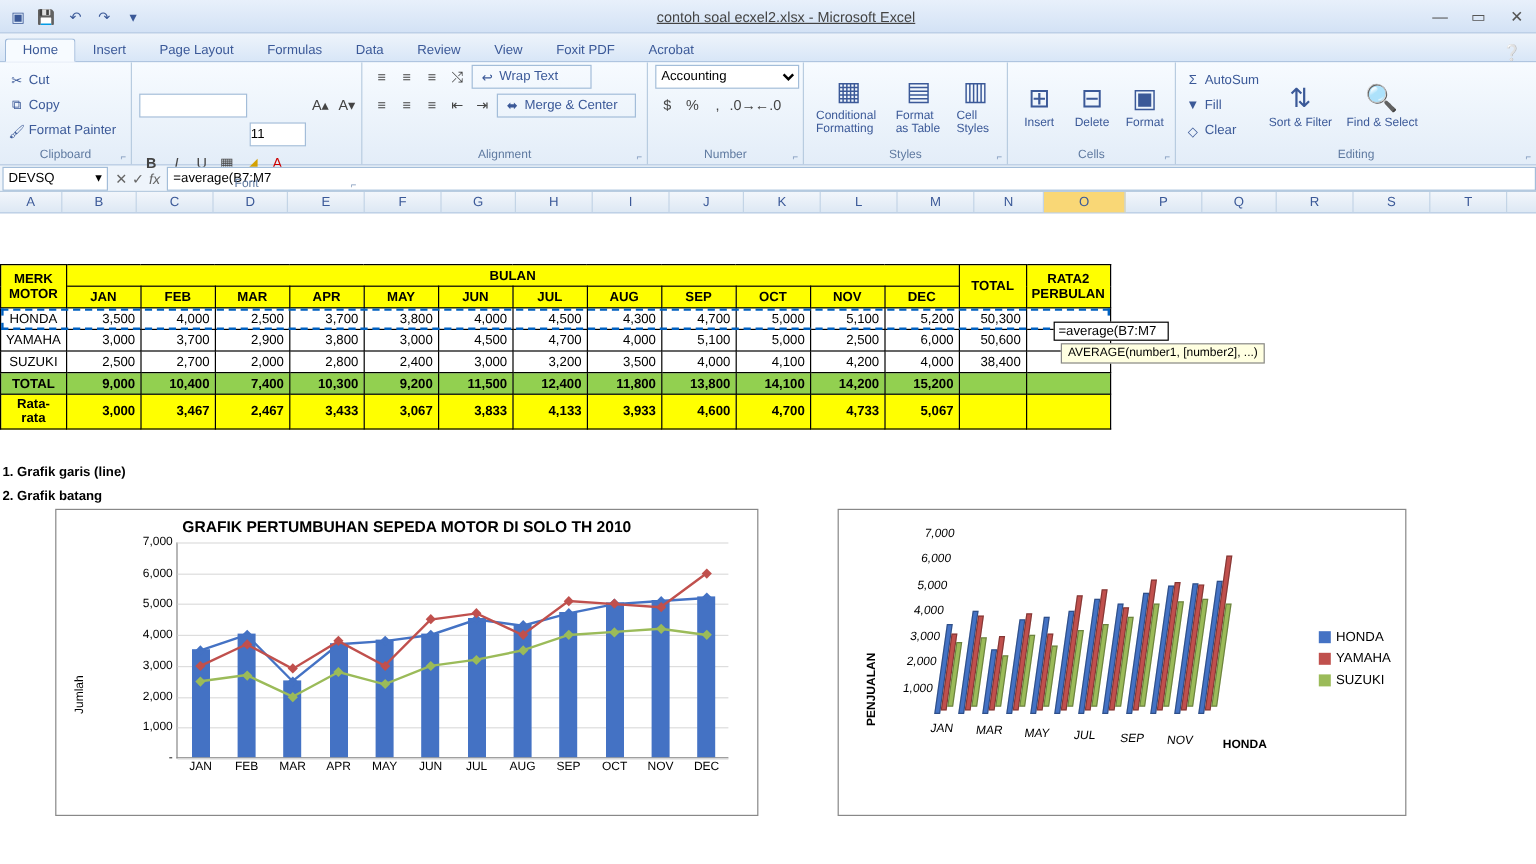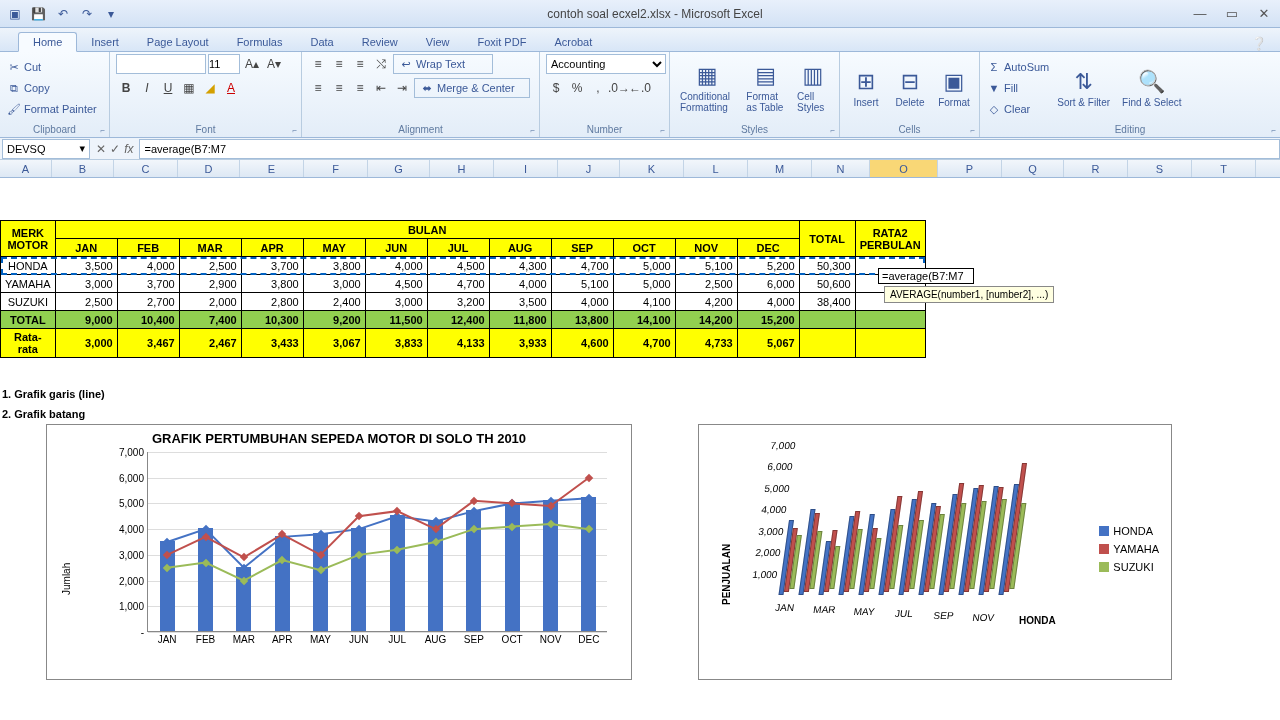--- a/index.html
+++ b/index.html
@@ -2,42 +2,42 @@
 <html><head>
 <meta charset="utf-8">
 <style>
 * { box-sizing: border-box; margin: 0; padding: 0; font-family: 'Segoe UI', Tahoma, sans-serif; }
 body { background: #fff; width: 1280px; height: 720px; overflow: hidden; position: relative; }
 
 
 .titlebar { height: 28px; background: linear-gradient(#e8f0fb, #d3e2f5); display: flex; align-items: center; padding: 0 4px; border-bottom: 1px solid #9db8d9; }
 .titlebar .qat { display: flex; gap: 2px; align-items: center; }
 .titlebar .qat-btn { width: 22px; height: 20px; display: flex; align-items: center; justify-content: center; font-size: 12px; color: #3b5998; }
-.titlebar .title { flex: 1; text-align: center; font-size: 12px; color: #444; }
+.titlebar .title { flex: 1; text-align: center; font-size: 12px; color: #444; text-decoration: underline; }
 .titlebar .wincontrols { display: flex; gap: 8px; }
 .titlebar .wincontrols span { width: 24px; height: 18px; display: flex; align-items: center; justify-content: center; font-size: 13px; color: #555; }
 
 
-.tabs { height: 24px; background: linear-gradient(#eef4fb, #d8e6f7); display: flex; align-items: flex-end; padding-left: 18px; border-bottom: 1px solid #9db8d9; }
+.tabs { height: 24px; background: linear-gradient(#eef4fb, #d8e6f7); display: flex; align-items: flex-end; padding-left: 4px; border-bottom: 1px solid #9db8d9; }
 .tabs .tab { padding: 3px 14px; font-size: 11px; color: #3b5998; cursor: pointer; }
 .tabs .tab.active { background: #f7fbff; border: 1px solid #9db8d9; border-bottom: 1px solid #f7fbff; border-radius: 3px 3px 0 0; margin-bottom: -1px; }
 .tabs .help-icon { margin-left: auto; margin-right: 12px; font-size: 13px; color: #3b5998; }
 
 
 .ribbon { height: 86px; background: linear-gradient(#f7fbff, #e3edf8); display: flex; border-bottom: 1px solid #9db8d9; }
 .ribbon-group { border-right: 1px solid #b8cce0; display: flex; flex-direction: column; padding: 2px 6px 0 6px; }
 .ribbon-group .body { flex: 1; display: flex; gap: 4px; align-items: center; }
 .ribbon-group .label { font-size: 10px; color: #5f7aa0; text-align: center; padding: 2px 0; position: relative; }
 .ribbon-group .label::after { content: "⌐"; font-size: 8px; position: absolute; right: -2px; bottom: 2px; color: #7a94b8; }
 .ribbon-btn { display: flex; flex-direction: column; align-items: center; justify-content: center; font-size: 10px; color: #3b5998; padding: 2px 4px; min-width: 40px; }
 .ribbon-btn .ico { font-size: 22px; margin-bottom: 2px; }
 .small-row { display: flex; align-items: center; gap: 2px; font-size: 11px; color: #3b5998; height: 20px; }
 .small-row .ico { width: 16px; text-align: center; }
 .font-select { width: 90px; height: 20px; font-size: 11px; border: 1px solid #a3bdd9; background: #fff; }
-.size-select { width: 32px; height: 20px; font-size: 11px; border: 1px solid #a3bdd9; background: #fff; }
+.size-select { width: 47px; height: 20px; font-size: 11px; border: 1px solid #a3bdd9; background: #fff; margin-top: 48px; }
 .btnrow { display: flex; gap: 1px; }
 .sqbtn { width: 20px; height: 20px; border: 1px solid transparent; display: flex; align-items: center; justify-content: center; font-size: 12px; color: #444; }
 
 
 .fbar { height: 22px; display: flex; align-items: center; border-bottom: 1px solid #b8cce0; background: #eef4fb; }
 .namebox { width: 88px; height: 20px; border: 1px solid #a3bdd9; background: #fff; font-size: 11px; padding: 0 4px; display: flex; align-items: center; justify-content: space-between; margin-left: 2px; }
 .fbar .fxbtns { display: flex; gap: 4px; padding: 0 6px; font-size: 12px; color: #666; }
 .formula-input { flex: 1; height: 20px; border: 1px solid #a3bdd9; background: #fff; font-size: 11px; padding: 0 4px; display: flex; align-items: center; }
 
 

